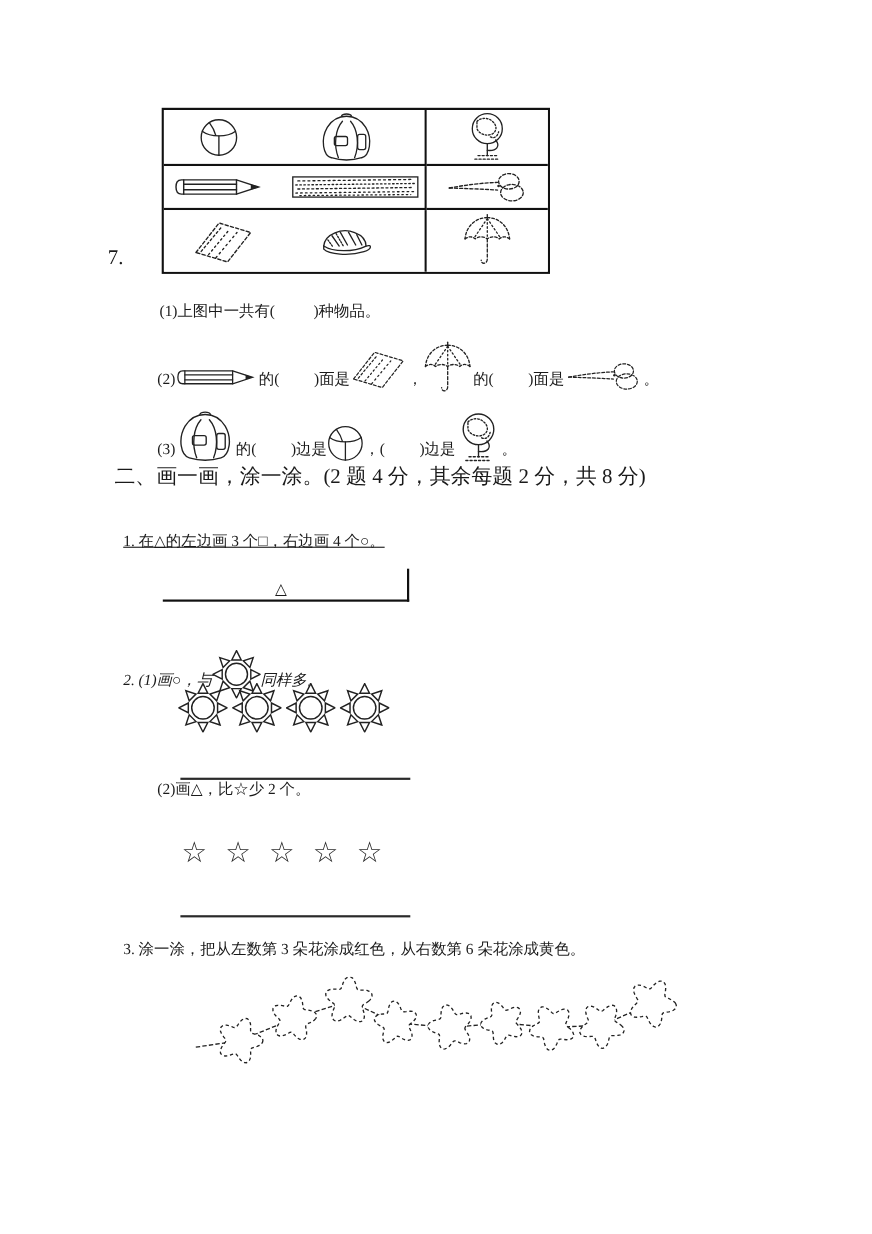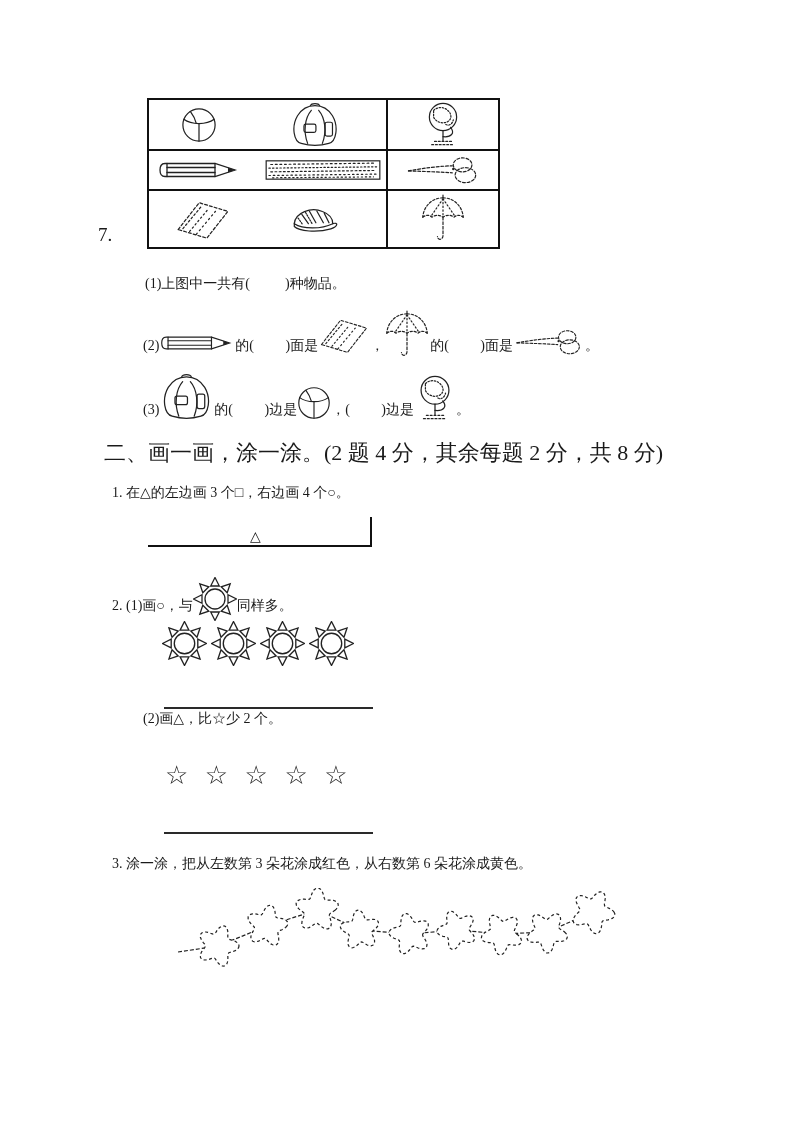--- a/index.html
+++ b/index.html
@@ -42,28 +42,28 @@
   .p3{left:143px;top:368px;height:54px;}
 
   .p2 .i-pencil{width:76px;height:20px;margin-bottom:5px;}
   .p2 .i-book{width:52px;height:42px;margin-bottom:2px;}
   .p2 .i-umbrella{width:46px;height:50px;margin-bottom:-2px;}
   .p2 .i-scissors{width:72px;height:26px;margin-bottom:3px;}
   .p3 .i-backpack{width:55px;height:48px;margin-bottom:1px;}
   .p3 .i-ball{width:34px;height:34px;margin-bottom:2px;}
   .p3 .i-globe{width:42px;height:48px;margin-bottom:0;}
 
-  .heading{left:104px;top:441px;font-size:22px;}
-  .q1t{left:112px;top:481px;}
+  .heading{left:104px;top:422px;font-size:19px;}
+  .q1t{left:112px;top:481px;text-decoration:underline;}
 
   .q1fig{position:absolute;left:148px;top:517px;width:224px;height:30px;box-sizing:border-box;
          border-bottom:2px solid #111;border-right:2px solid #111;}
   .q1tri{position:absolute;left:102px;bottom:1px;font-size:14px;line-height:14px;}
 
-  .q2t1{left:112px;top:574px;height:44px;}
+  .q2t1{left:112px;top:588px;height:44px;font-style:italic;}
   .q2t1 .i-sun{width:44px;height:44px;margin-bottom:-3px;}
   .suns{position:absolute;left:162px;top:621px;display:flex;gap:4px;}
   .suns .i-sun{width:45px;height:45px;}
 
   .ansline{position:absolute;left:164px;width:209px;border-bottom:2px solid #2a2a2a;}
   .a1{top:689px;height:18px;}
   .a2{top:814px;height:18px;}
 
   .q2t2{left:143px;top:707px;}
   .stars{position:absolute;left:165px;top:761px;font-size:26px;line-height:30px;

